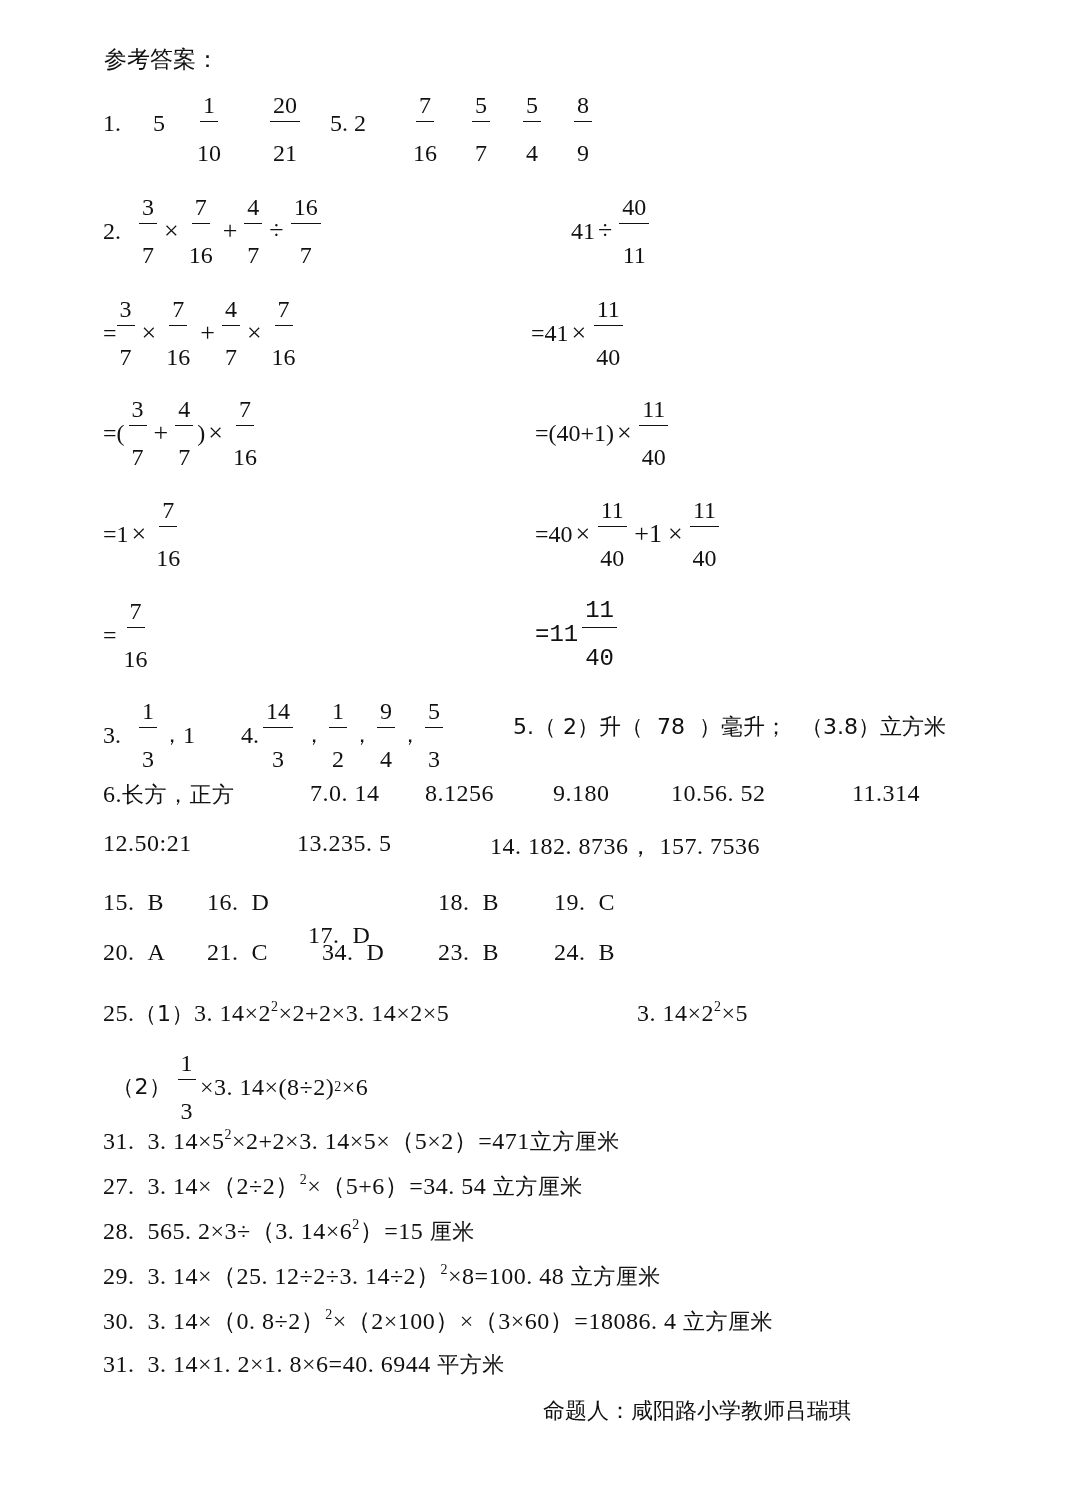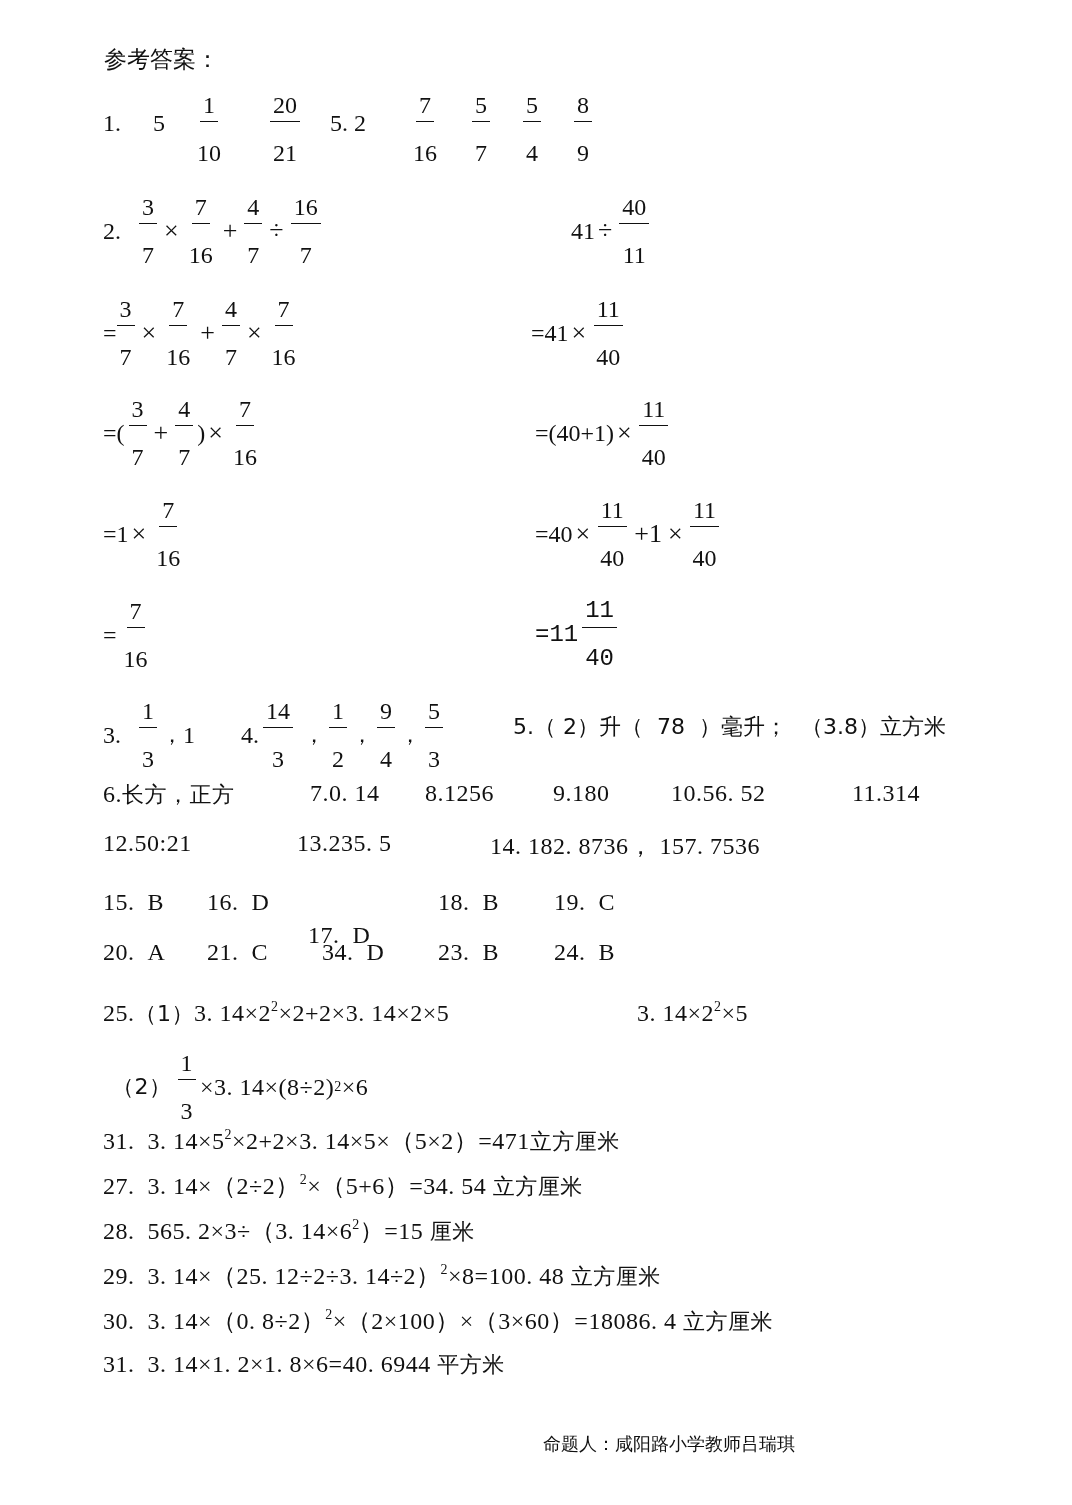--- a/index.html
+++ b/index.html
@@ -269,13 +269,13 @@
     <span>×6</span>
 </div>
 
 <div class="abs mono" style="left:103px;top:1125px;"><span>31.</span>&nbsp;&nbsp;<span>3. 14×5</span><sup>2</sup><span>×2+2×3. 14×5×（5×2）=471</span><span class="cn">立方厘米</span></div>
 <div class="abs mono" style="left:103px;top:1170px;"><span>27.</span>&nbsp;&nbsp;<span>3. 14×（2÷2）</span><sup>2</sup><span>×（5+6）=34. 54</span>&nbsp;<span class="cn">立方厘米</span></div>
 <div class="abs mono" style="left:103px;top:1215px;"><span>28.</span>&nbsp;&nbsp;<span>565. 2×3÷（3. 14×6</span><sup>2</sup><span>）=15</span>&nbsp;<span class="cn">厘米</span></div>
 <div class="abs mono" style="left:103px;top:1260px;"><span>29.</span>&nbsp;&nbsp;<span>3. 14×（25. 12÷2÷3. 14÷2）</span><sup>2</sup><span>×8=100. 48</span>&nbsp;<span class="cn">立方厘米</span></div>
 <div class="abs mono" style="left:103px;top:1305px;"><span>30.</span>&nbsp;&nbsp;<span>3. 14×（0. 8÷2）</span><sup>2</sup><span>×（2×100）×（3×60）=18086. 4</span>&nbsp;<span class="cn">立方厘米</span></div>
 <div class="abs mono" style="left:103px;top:1350px;"><span>31.</span>&nbsp;&nbsp;<span>3. 14×1. 2×1. 8×6=40. 6944</span><span></span>&nbsp;<span class="cn">平方米</span></div>
 
-<div class="abs cn" style="left:543px;top:1432px;font-size:18px;">命题人：咸阳路小学教师吕瑞琪</div>
+<div class="abs cn" style="left:543px;top:1396px;font-size:22px;">命题人：咸阳路小学教师吕瑞琪</div>
 
 </body></html>

